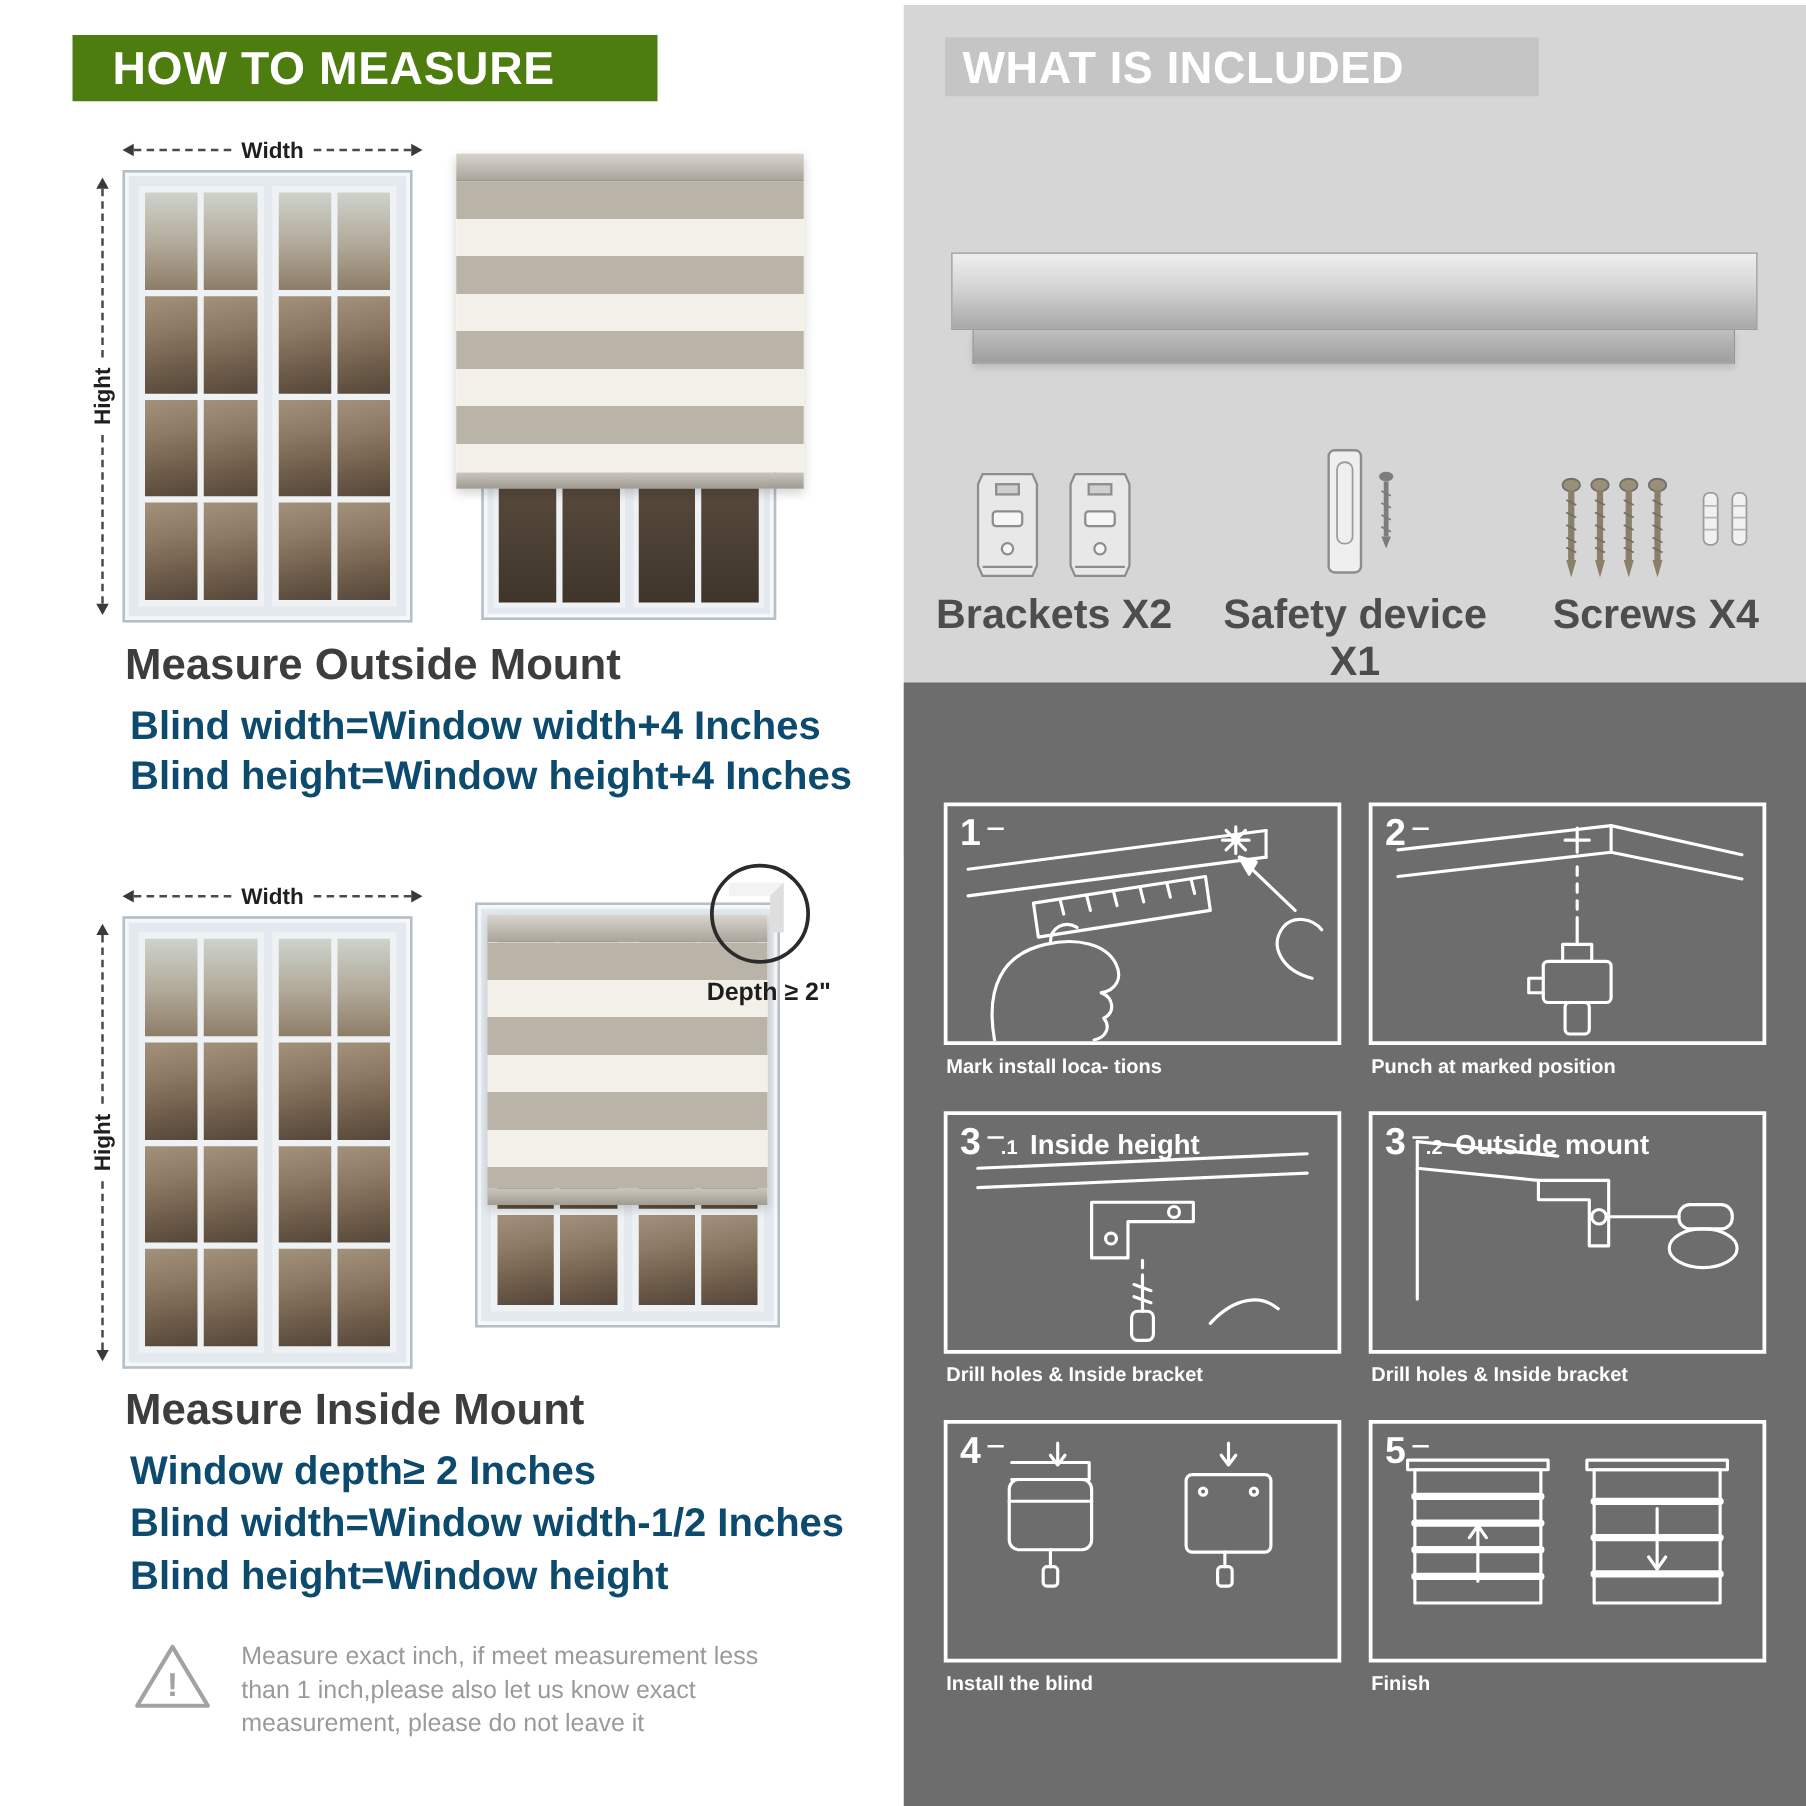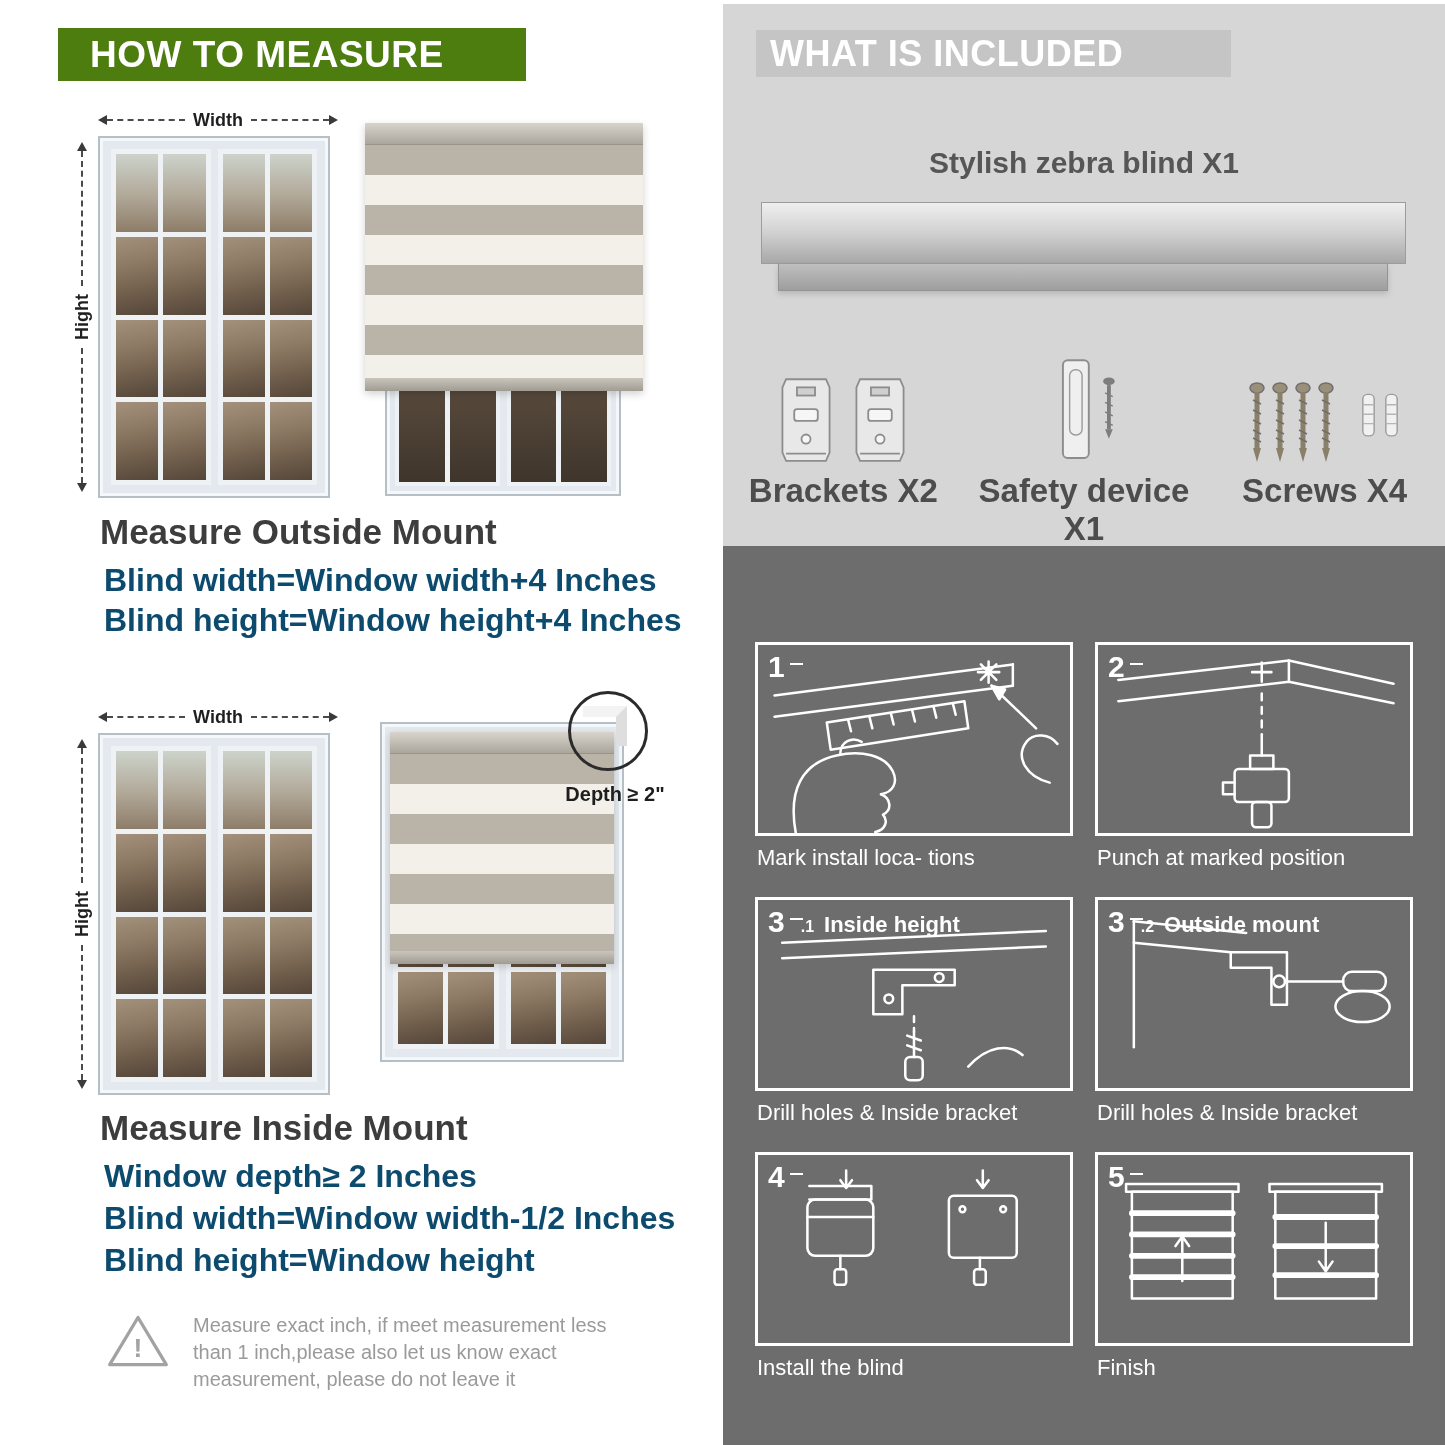--- a/index.html
+++ b/index.html
@@ -90,21 +90,21 @@
     font-size:37px;font-weight:bold;line-height:54px;padding-left:18px;letter-spacing:.5px;}
   #steps{position:absolute;left:32px;top:96px;width:658px;display:grid;
     grid-template-columns:318px 318px;column-gap:22px;row-gap:26px;}
   .step-box{border:3px solid #fff;height:194px;position:relative;overflow:hidden;}
   .step-head{position:absolute;left:10px;top:5px;display:flex;align-items:baseline;gap:10px;z-index:2;}
   .step-num{font-size:30px;font-weight:bold;color:#fff;}
   .step-num::after{content:"";display:inline-block;width:13px;height:2px;background:#fff;
     margin-left:5px;vertical-align:12px;}
   .step-sub{font-size:16px;font-weight:bold;color:#fff;margin-left:-12px;}
   .step-title{font-size:22px;font-weight:bold;color:#fff;}
-  .step-caption{margin-top:9px;font-size:22px;font-weight:normal;color:#fff;padding-left:2px;}
+  .step-caption{margin-top:9px;font-size:16px;font-weight:bold;color:#fff;padding-left:2px;}
   .art{position:absolute;left:0;top:0;width:100%;height:100%;}
   .art g{stroke:#fff;stroke-width:2.6;fill:none;stroke-linecap:round;stroke-linejoin:round;}
 </style>
 </head>
 <body>
 
 <div class="abs" id="htm-banner">
   <span>HOW TO MEASURE</span>
 </div>
 
@@ -258,21 +258,20 @@
     <path d="M35 5 L65 55 H5 Z" fill="none" stroke="#a2a2a2" stroke-width="3.5" stroke-linejoin="round"></path>
     <text x="35" y="47" text-anchor="middle" font-size="28" font-weight="bold" fill="#a2a2a2">!</text>
   </svg>
   <p>Measure exact inch, if meet measurement less than 1 inch,please also let us know exact measurement, please do not leave it</p>
 </div>
 
 <div class="abs" id="included">
   <div id="inc-banner">
     <span>WHAT IS INCLUDED</span>
   </div>
-  <div id="blind-label">Stylish zebra blind X1</div>
 
   <div id="cassette-big"></div>
   <div id="cassette-lower"></div>
 
   <div id="items-row">
     <div class="item-cell">
       <div class="icon-group">
         <svg width="58" height="92" viewBox="0 0 64 98">
           <g fill="#e8e8e8" stroke="#8d8d8d" stroke-width="2">
             <path d="M10 4 h44 l4 9 v72 l-4 9 h-44 l-4 -9 V13 Z"></path>

